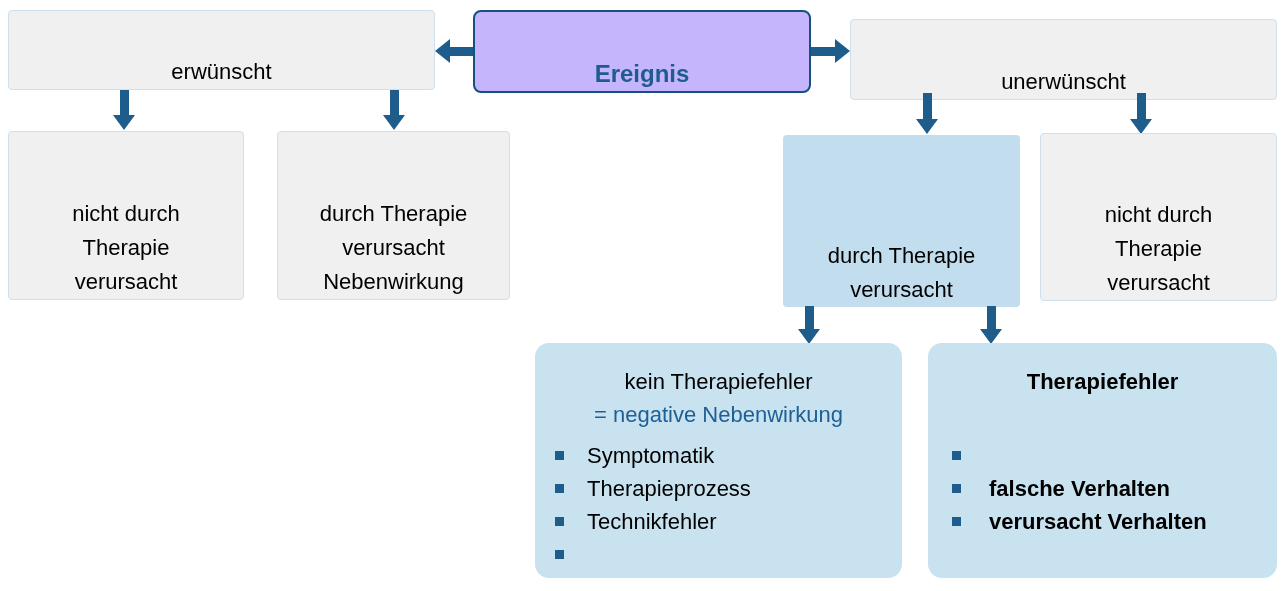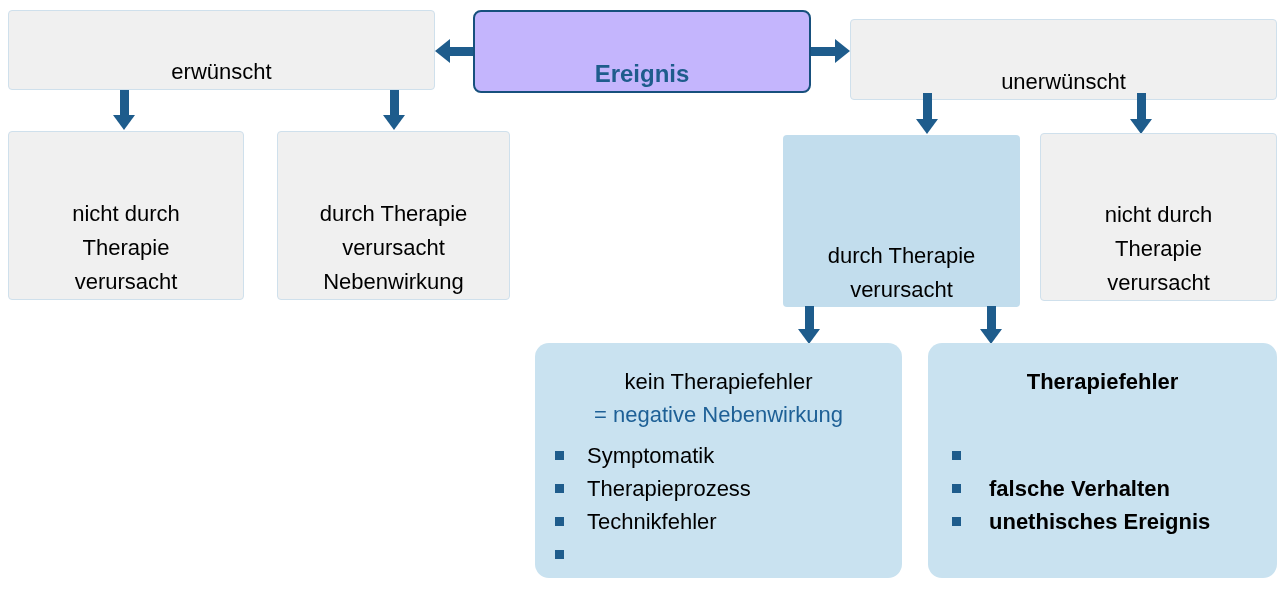--- a/index.html
+++ b/index.html
@@ -165,18 +165,18 @@
     <ul class="bullets list-right">
       <li>
         <span class="bullet-sq"></span>
       </li>
       <li>
         <span class="bullet-sq"></span>
         <span>falsche Verhalten</span>
       </li>
       <li>
         <span class="bullet-sq"></span>
-        <span>unethisches Ereignis</span>
+        <span>verursacht Verhalten</span>
       </li>
     </ul>
   </div>
 
 </div>
 
 </body></html>

